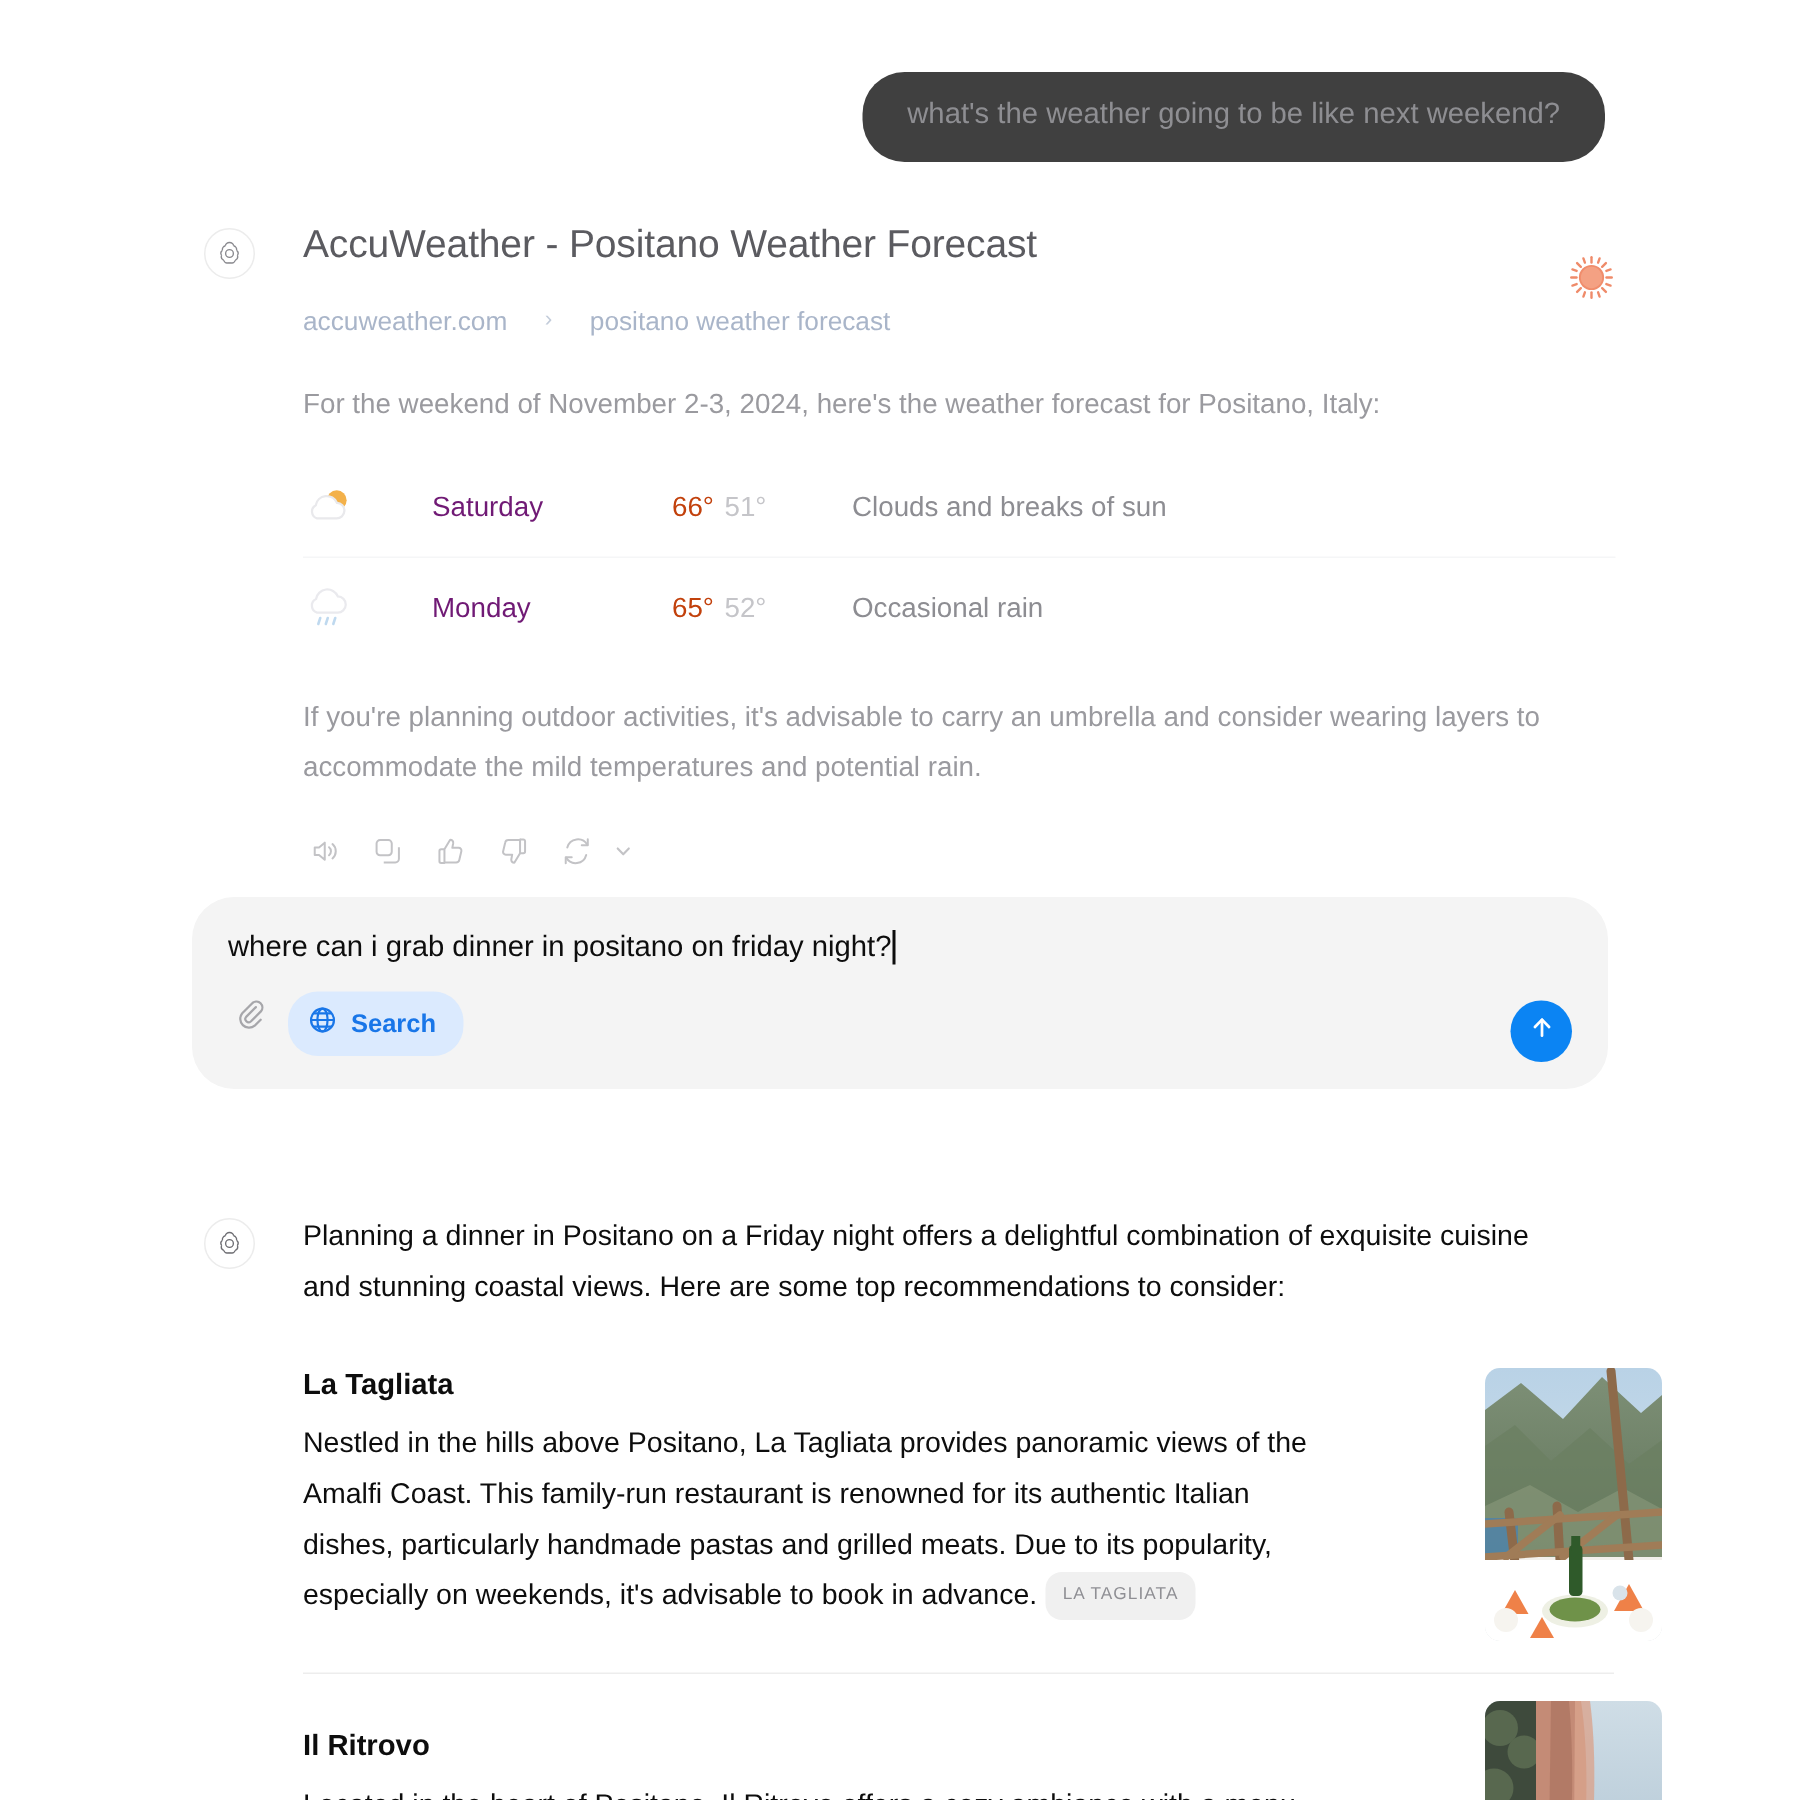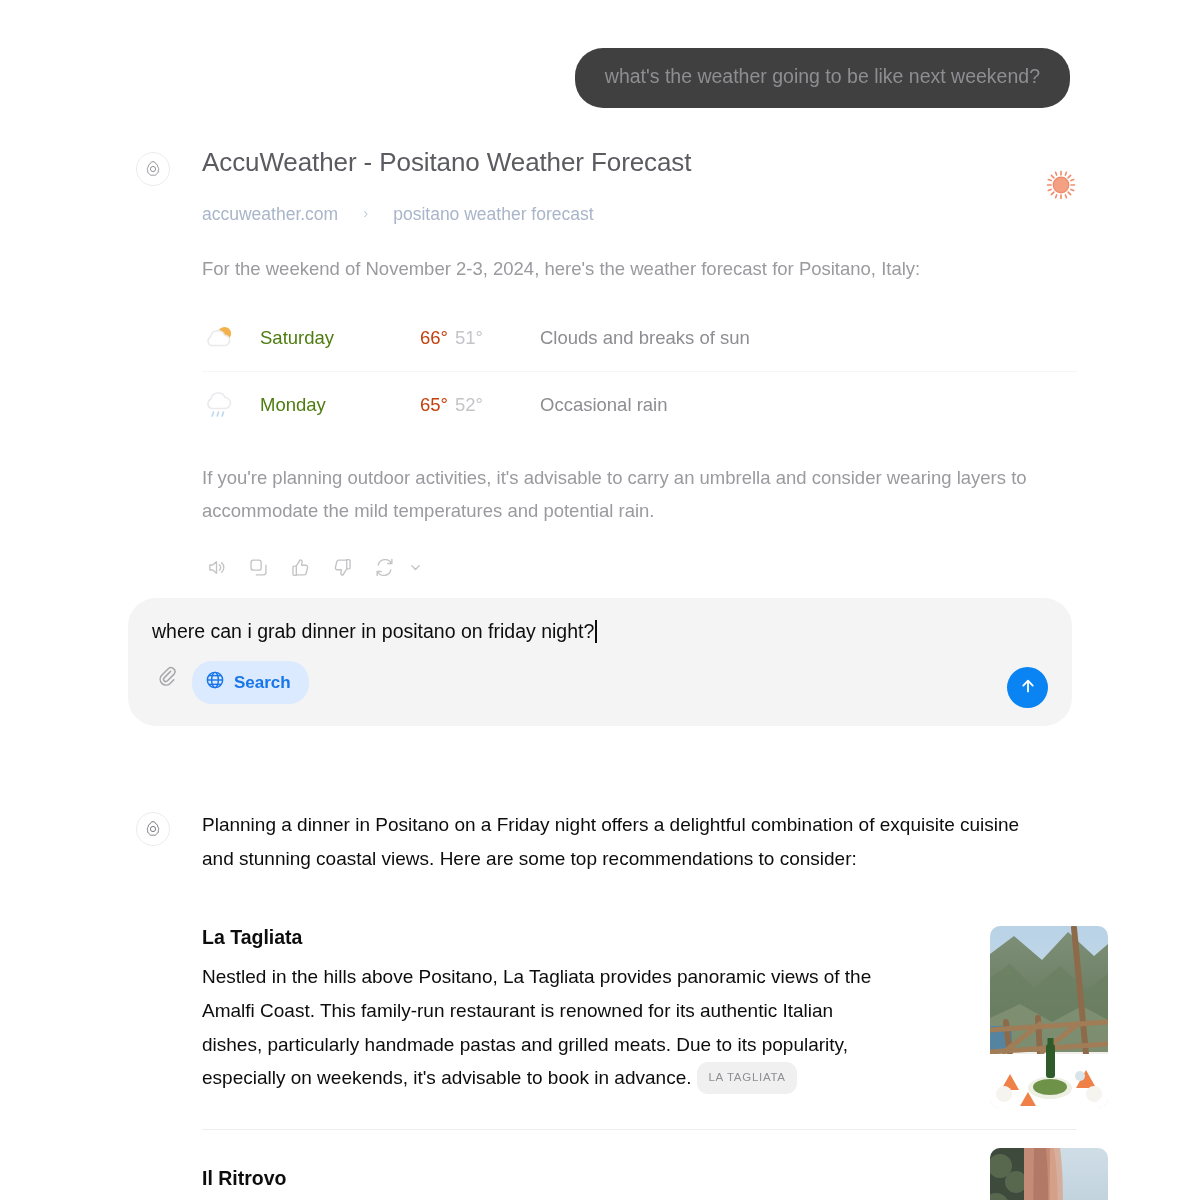--- a/index.html
+++ b/index.html
@@ -110,21 +110,22 @@
   }
   .wx-row:last-child { border-bottom: none; }
   .wx-icon {
     width: 58px;
     display: flex;
     align-items: center;
   }
   .wx-day {
     width: 160px;
     font-size: 18.5px;
-    color: #4d7c0f;
+    color: #701a75;
+    margin-left: 28px;
   }
   .wx-temps {
     width: 120px;
     font-size: 18.5px;
     white-space: nowrap;
   }
   .wx-hi { color: #c2410c; }
   .wx-lo { color: #c5c5c9; margin-left: 7px; }
   .wx-desc {
     font-size: 18.5px;
@@ -246,21 +247,21 @@
   }
   .lead {
     font-size: 19px;
     color: #0d0d0d;
     line-height: 1.79;
     width: 838px;
   }
 
   .rec {
     position: relative;
-    margin-top: 50px;
+    margin-top: 36px;
     padding-right: 190px;
   }
   .rec.with-rule {
     margin-top: 0;
     padding-top: 37px;
     border-top: 1px solid #ededed;
   }
   .rec-name {
     font-size: 19.5px;
     font-weight: bold;

